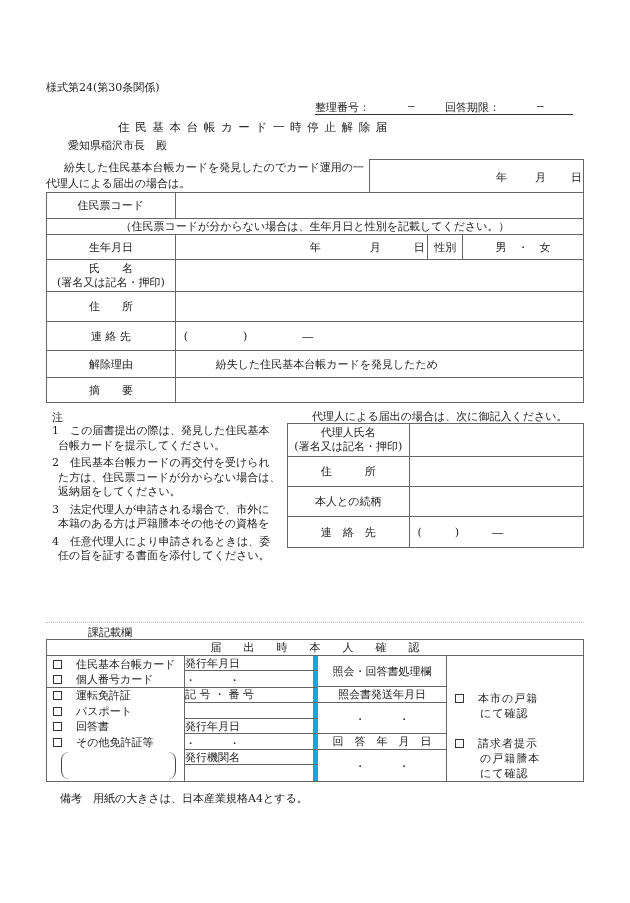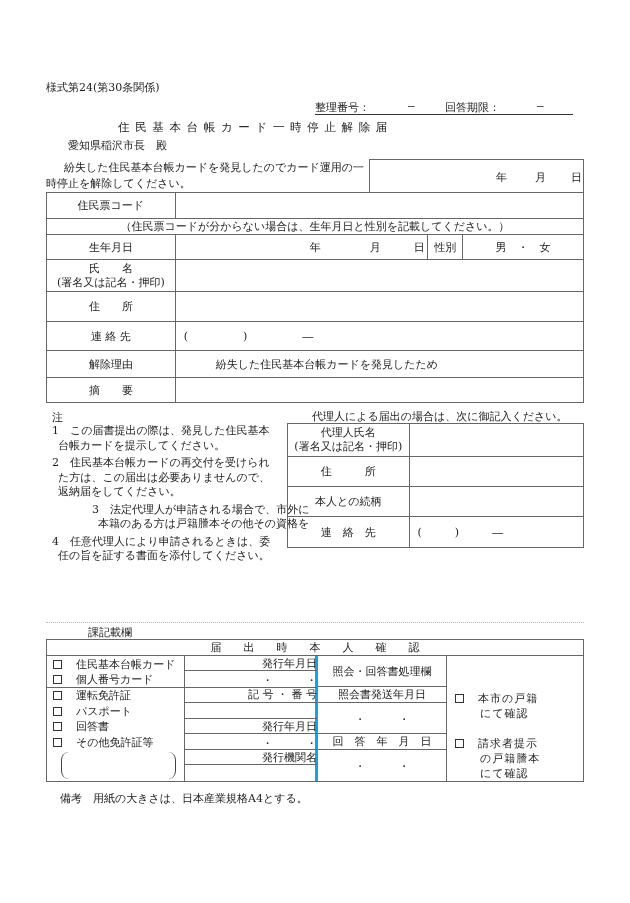--- a/index.html
+++ b/index.html
@@ -20,21 +20,21 @@
   <span class="abs" style="left:0;top:0;">整理番号：</span>
   <span class="abs" style="left:93px;top:0;">―</span>
   <span class="abs" style="left:130px;top:0;">回答期限：</span>
   <span class="abs" style="left:222px;top:0;">―</span>
 </div>
 
 <div class="abs" style="left:118px;top:120px;font-size:11.5px;letter-spacing:1px;">住 民 基 本 台 帳 カ ー ド 一 時 停 止 解 除 届</div>
 <div class="abs" style="left:68px;top:138px;font-size:11px;">愛知県稲沢市長　殿</div>
 
 <div class="abs" style="left:64px;top:160px;font-size:11px;">紛失した住民基本台帳カードを発見したのでカード運用の一</div>
-<div class="abs" style="left:46px;top:176px;font-size:11px;">時停止を解除してください。</div>
+<div class="abs" style="left:46px;top:176px;font-size:11px;">代理人による届出の場合は。</div>
 
 <div class="abs" style="left:369px;top:159px;width:215px;height:33px;border:1px solid #666;border-bottom:none;">
   <span class="abs" style="left:126px;top:10px;">年</span>
   <span class="abs" style="left:165px;top:10px;">月</span>
   <span class="abs" style="left:201px;top:10px;">日</span>
 </div>
 
 <table style="left:46px;top:192px;width:538px;">
   <colgroup>
       <col style="width:129px">
@@ -87,24 +87,24 @@
   </table>
 
 <div class="abs" style="left:52px;top:410px;font-size:11px;">注</div>
 <div class="abs" style="left:52px;top:424px;font-size:11px;line-height:14.5px;">
   <div style="margin-bottom:3px;">
     <div><span>1</span>　<span>この届書提出の際は、発見した住民基本</span></div>
     <div style="padding-left:6px;">台帳カードを提示してください。</div>
   </div>
   <div style="margin-bottom:3px;">
     <div><span>2</span>　<span>住民基本台帳カードの再交付を受けられ</span></div>
-    <div style="padding-left:6px;">た方は、この届出は必要ありませんので、</div>
+    <div style="padding-left:6px;">た方は、住民票コードが分からない場合は、</div>
     <div style="padding-left:6px;">返納届をしてください。</div>
   </div>
-  <div style="margin-bottom:3px;margin-left:40px;">
+  <div style="margin-bottom:3px;">
     <div><span>3</span>　<span>法定代理人が申請される場合で、市外に</span></div>
     <div style="padding-left:6px;">本籍のある方は戸籍謄本その他その資格を</div>
   </div>
   <div>
     <div><span>4</span>　<span>任意代理人により申請されるときは、委</span></div>
     <div style="padding-left:6px;">任の旨を証する書面を添付してください。</div>
   </div>
 </div>
 
 <div class="abs" style="left:312px;top:409px;font-size:11px;">代理人による届出の場合は、次に御記入ください。</div>
@@ -152,21 +152,21 @@
     <div class="abs" style="left:0;top:31px;width:137px;border-top:1px solid #666;"></div>
     <div class="abs" style="left:6px;top:32px;line-height:15.5px;">
       <div><span class="cbx"></span><span>運転免許証</span></div>
       <div><span class="cbx"></span><span>パスポート</span></div>
       <div><span class="cbx"></span><span>回答書</span></div>
       <div><span class="cbx"></span><span>その他免許証等</span></div>
     </div>
     <div class="abs" style="left:14px;top:96px;width:115px;height:27px;border-left:1px solid #444;border-right:1px solid #444;border-radius:8px;"></div>
   </div>
 
-  <div class="abs" style="left:138px;top:16px;width:133px;height:125px;border-right:3px solid #0ea5e9;text-align:right;">
+  <div class="abs" style="left:138px;top:16px;width:133px;height:125px;border-right:5px solid #0ea5e9;text-align:left;">
     <div class="abs" style="left:0;top:0;width:132px;height:15px;line-height:15px;border-bottom:1px solid #666;">発行年月日</div>
     <div class="abs" style="left:0;top:15px;width:132px;height:16px;line-height:20px;">・　　　・</div>
     <div class="abs" style="left:-138px;top:31px;width:270px;border-top:1px solid #666;"></div>
     <div class="abs" style="left:0;top:31px;width:132px;height:16px;line-height:16px;border-bottom:1px solid #666;">記 号 ・ 番 号</div>
     <div class="abs" style="left:0;top:47px;width:132px;height:16px;border-bottom:1px solid #666;"></div>
     <div class="abs" style="left:0;top:63px;width:132px;height:15px;line-height:15px;border-bottom:1px solid #666;">発行年月日</div>
     <div class="abs" style="left:0;top:78px;width:132px;height:16px;line-height:20px;border-bottom:1px solid #666;">・　　　・</div>
     <div class="abs" style="left:0;top:94px;width:132px;height:15px;line-height:15px;border-bottom:1px solid #666;">発行機関名</div>
     <div class="abs" style="left:0;top:109px;width:132px;height:16px;"></div>
   </div>

